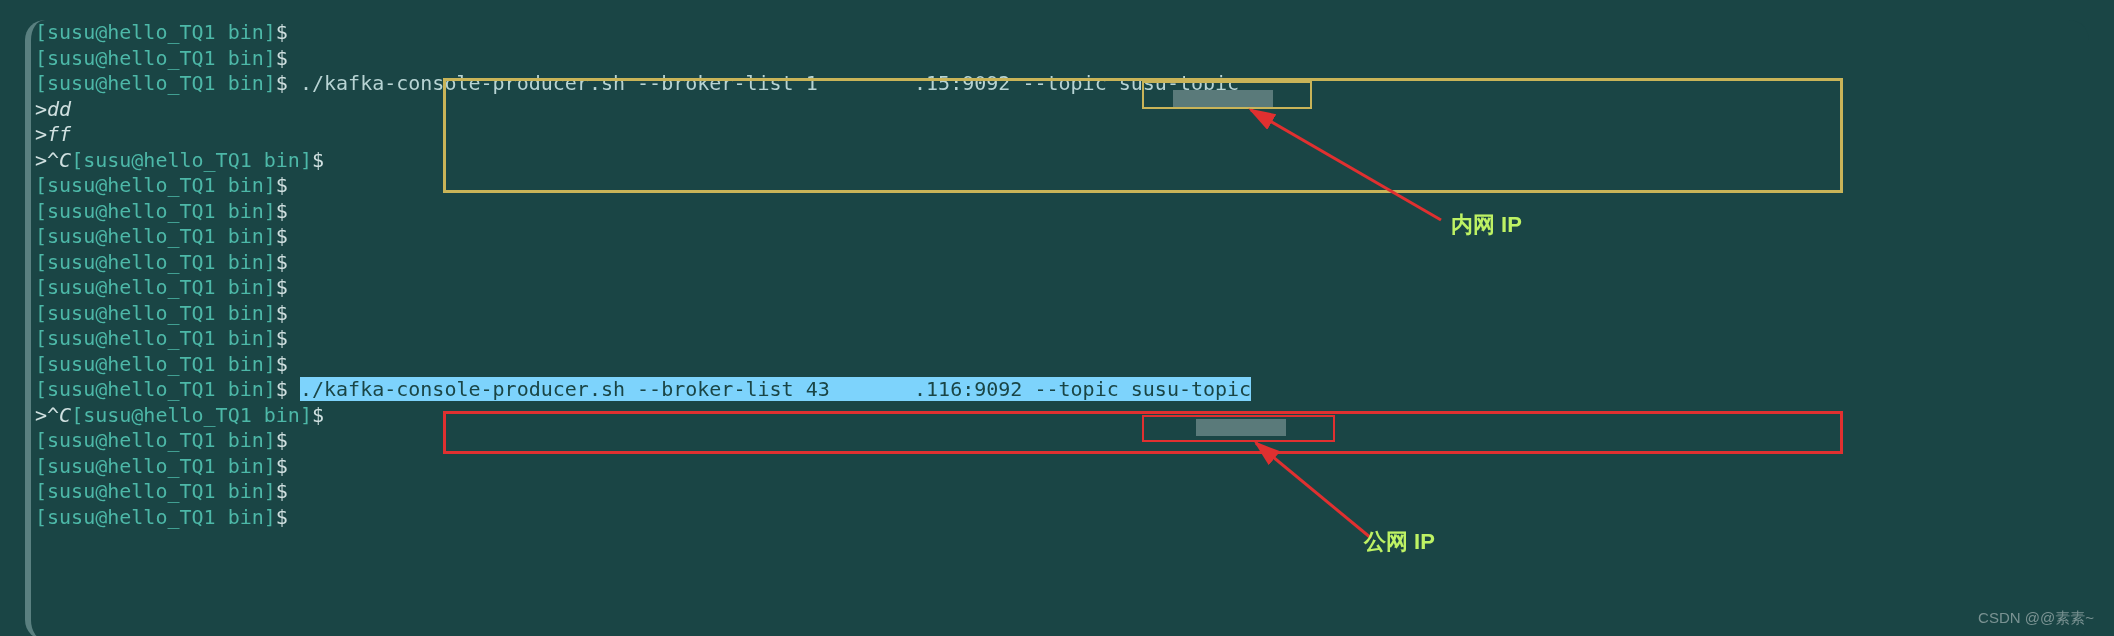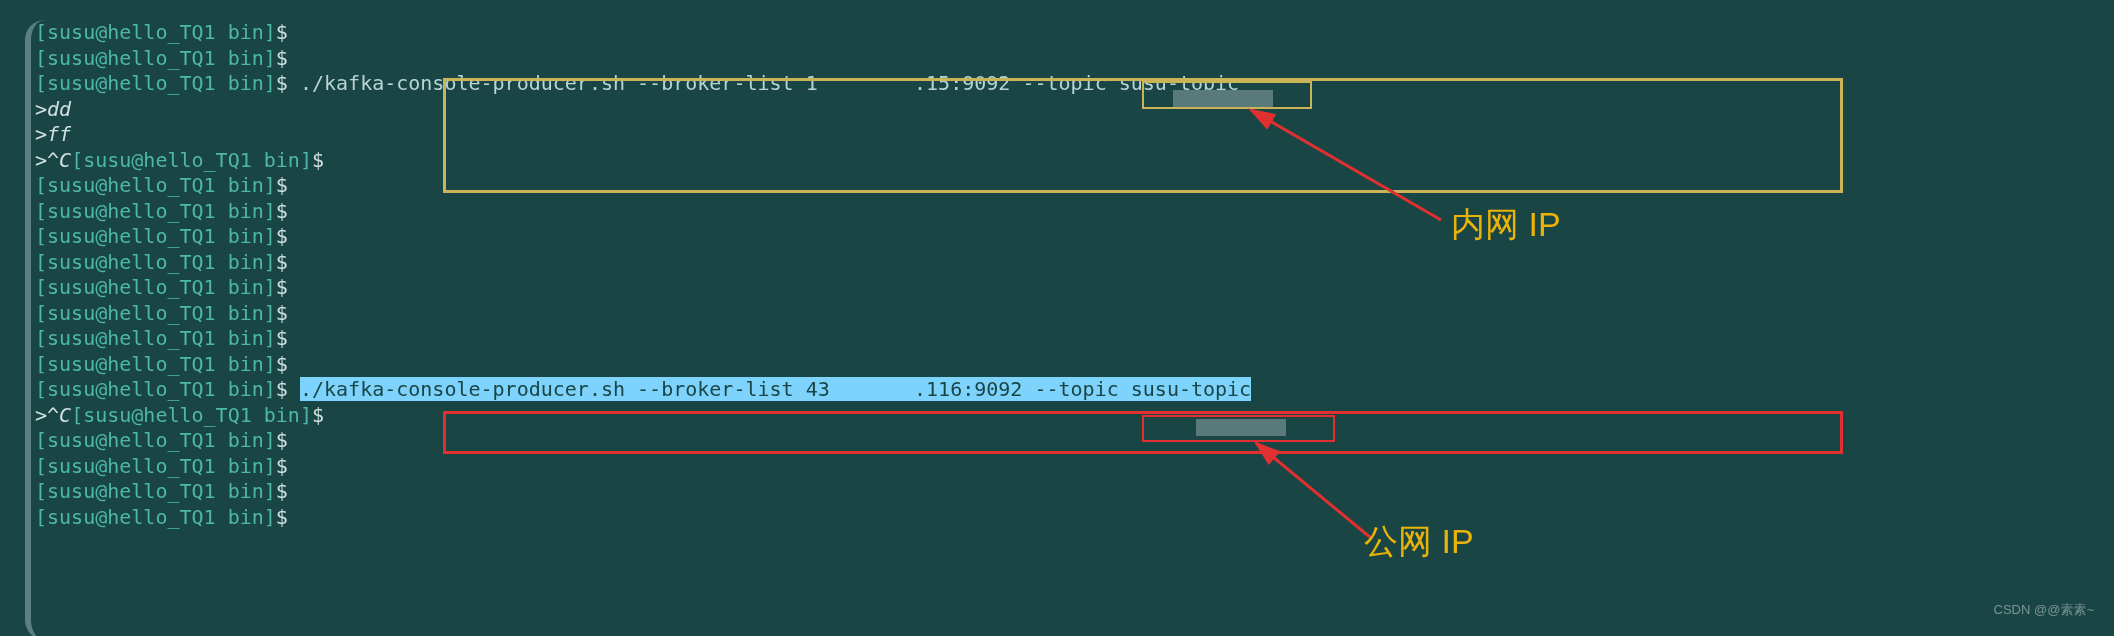--- a/index.html
+++ b/index.html
@@ -80,34 +80,34 @@
     position: absolute;
     background: #5a7a7a;
     left: 1165px;
     top: 399px;
     width: 90px;
     height: 17px;
     pointer-events: none;
   }
   .anno {
     position: absolute;
-    color: #eab308;
+    color: #bef264;
     font-family: "PingFang SC", "Microsoft YaHei", sans-serif;
-    font-size: 34px;
-    font-weight: 400;
+    font-size: 22px;
+    font-weight: 700;
   }
   .anno1 { left: 1420px; top: 192px; }
   .anno2 { left: 1333px; top: 509px; }
   svg.arrow { position: absolute; pointer-events: none; }
   .wm {
     position: absolute;
     right: 20px;
-    bottom: 14px;
+    bottom: 6px;
     color: rgba(200,210,210,0.55);
-    font-size: 13px;
+    font-size: 15px;
     font-family: sans-serif;
     margin-top: 6px;
   }
 </style>
 </head>
 <body>
 
 <div class="term-container">
 
   <div class="line"><span class="prompt-user">[susu@hello_TQ1 bin]</span><span class="prompt-dollar">$</span></div>

